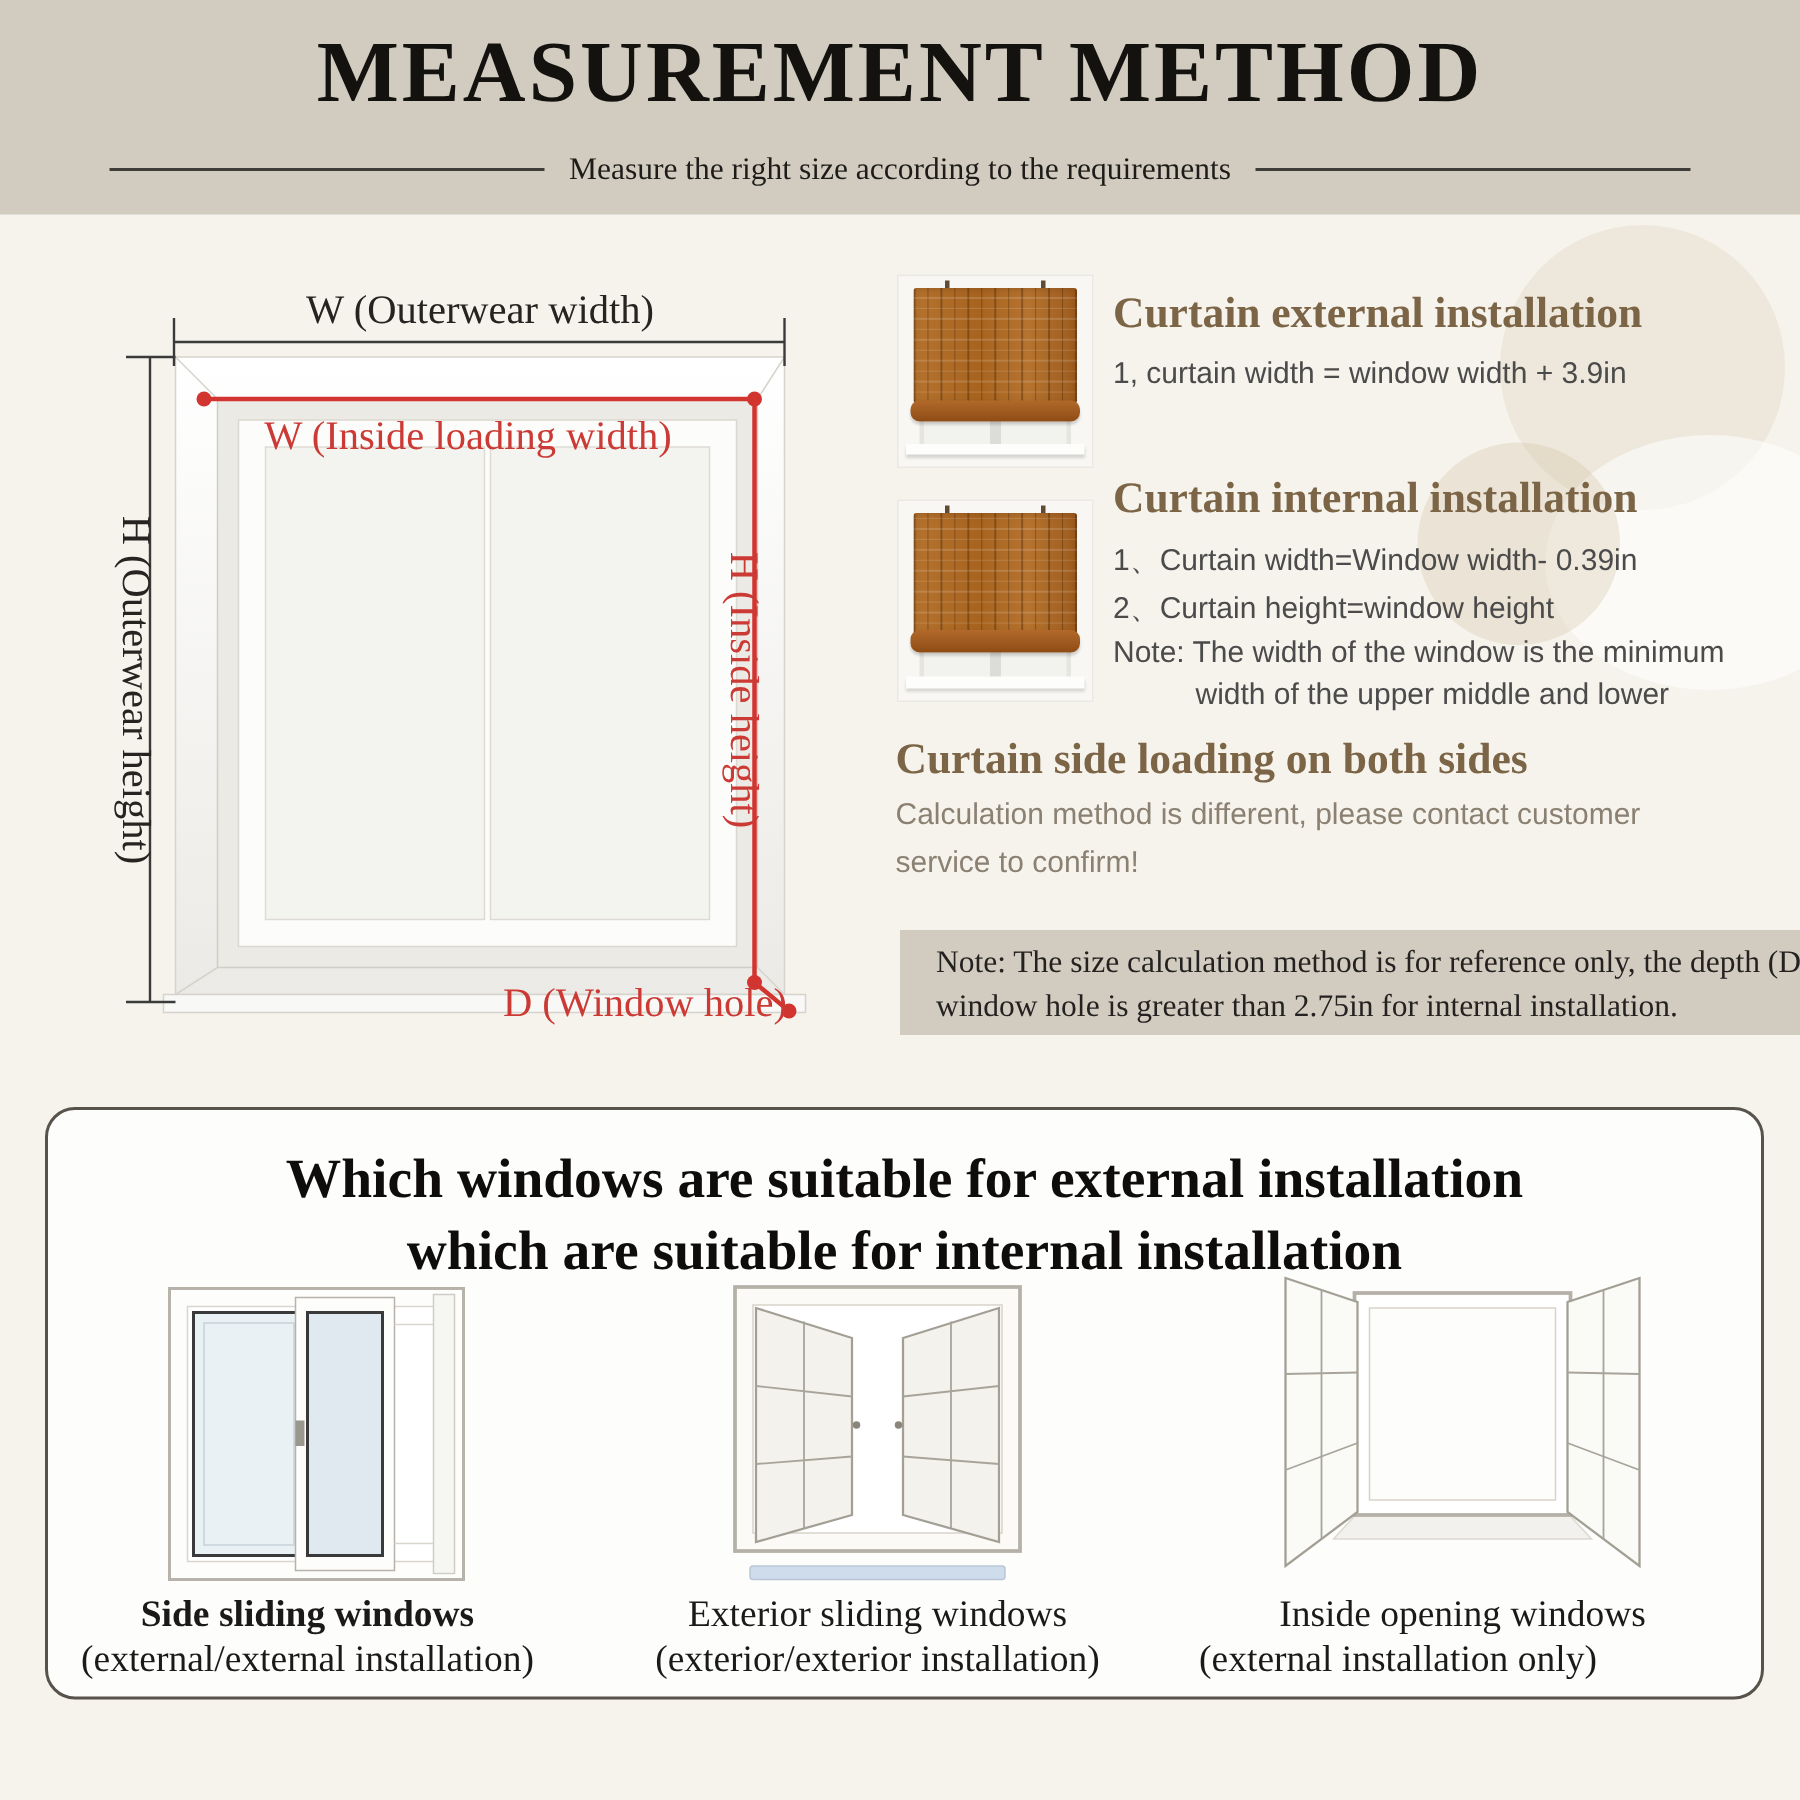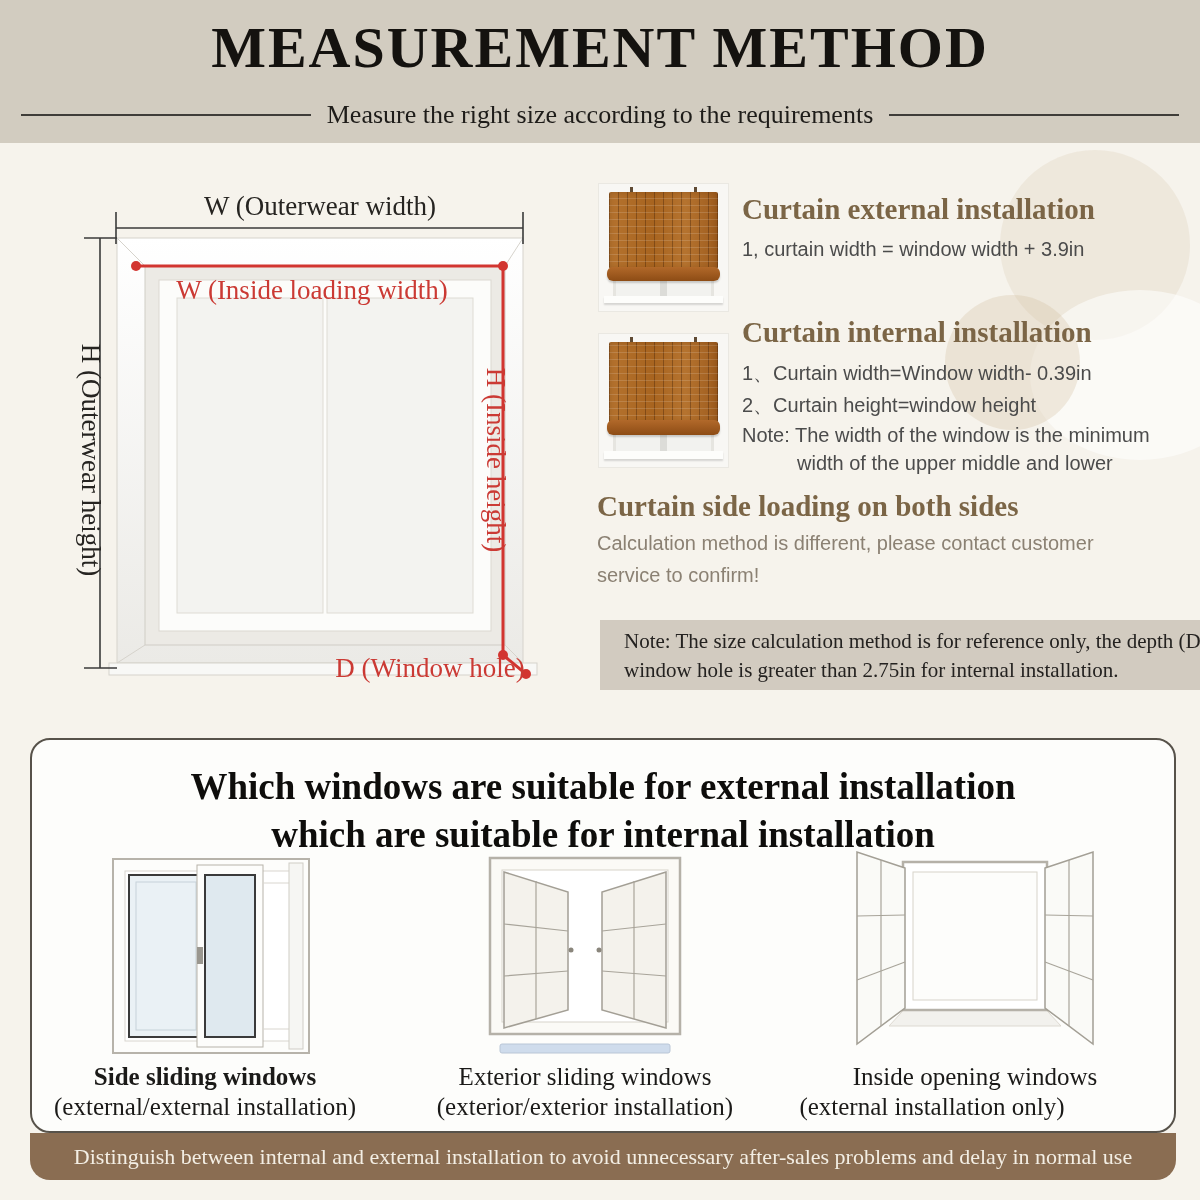--- a/index.html
+++ b/index.html
@@ -9,21 +9,21 @@
     font-family:"Liberation Serif", serif;
   }
   
   .header{position:absolute;left:0;top:0;width:1200px;height:143px;background:#d2ccc0;}
   .title{
     position:absolute;left:0;top:14px;width:100%;text-align:center;
     font-size:58px;font-weight:700;letter-spacing:2px;color:#14120f;
   }
   .subtitle-row{position:absolute;left:0;top:100px;width:100%;display:flex;justify-content:center;align-items:center;gap:16px;}
   .rule{display:inline-block;width:290px;height:0;border-top:2px solid #3f3d39;}
-  .subtitle{font-size:26px;color:#1e1c19;}
+  .subtitle{font-size:21px;color:#1e1c19;}
   
   .circ{position:absolute;border-radius:50%;}
   
   .h2{position:absolute;font-size:29px;font-weight:700;color:#7b6546;font-family:"Liberation Serif",serif;}
   .bodyline{position:absolute;font-size:20px;color:#4b4b4b;font-family:"Liberation Sans",sans-serif;}
   .bodyline.muted{color:#8b8173;}
   
   .note-box{
     position:absolute;left:600px;top:620px;width:600px;height:70px;background:#d2cbc0;
   }
@@ -221,15 +221,14 @@
     </g>
   </svg>
 
   <div class="caption" style="left:45px;top:1063px;font-weight:bold;">Side sliding windows</div>
   <div class="caption" style="left:45px;top:1093px;">(external/external installation)</div>
   <div class="caption" style="left:425px;top:1063px;">Exterior sliding windows</div>
   <div class="caption" style="left:425px;top:1093px;">(exterior/exterior installation)</div>
   <div class="caption" style="left:815px;top:1063px;">Inside opening windows</div>
   <div class="caption" style="left:772px;top:1093px;">(external installation only)</div>
 
-  <div class="banner">Distinguish between internal and external installation to avoid unnecessary after-sales problems and delay in normal use</div>
 
 </div>
 
 </body></html>

